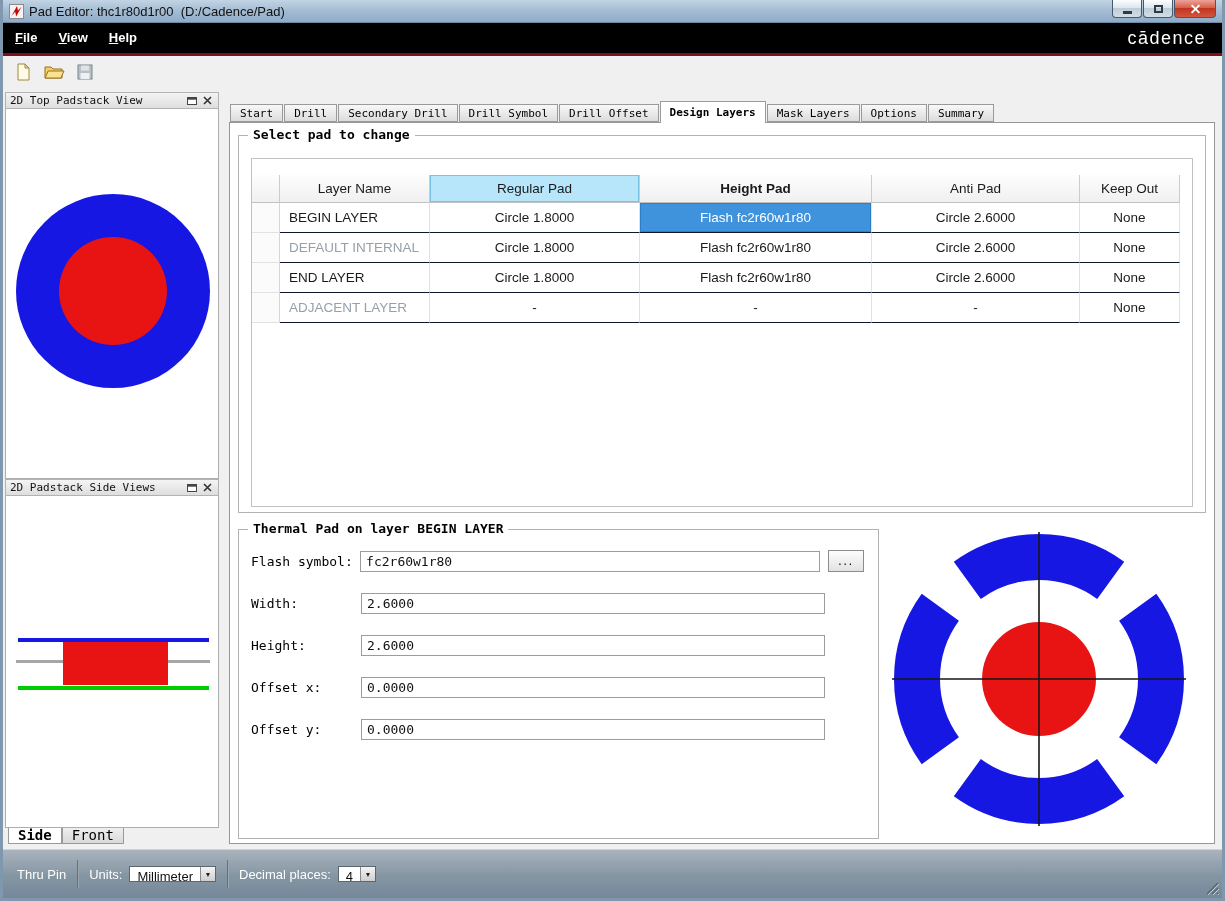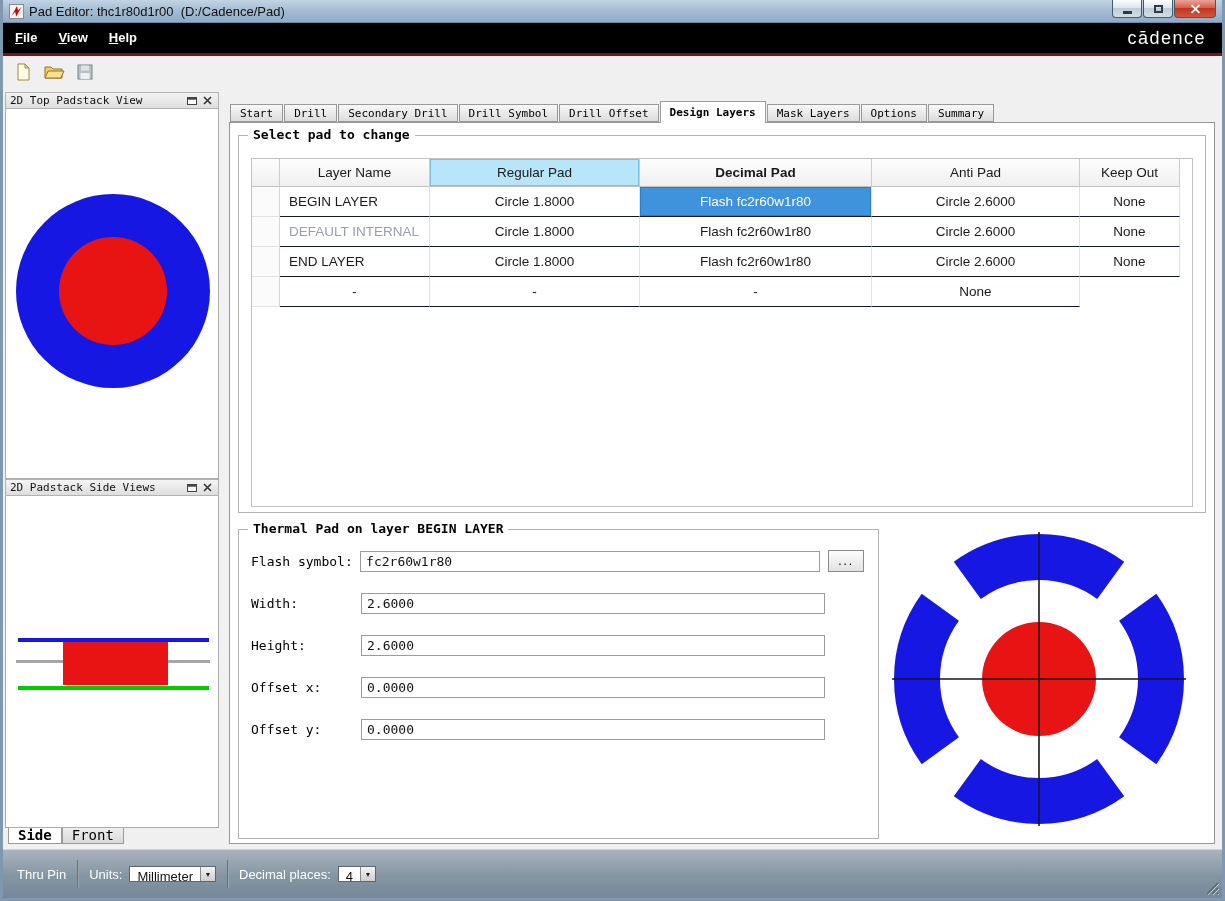--- a/index.html
+++ b/index.html
@@ -101,21 +101,21 @@
 
   .groupbox{ border:1px solid #b3b3b3; position:relative; background:#fff; }
   .gb-title{
     position:absolute; top:-9px; left:9px; background:#fff; padding:0 5px;
     font-family:"DejaVu Sans Mono",monospace; font-size:13px; font-weight:bold; white-space:pre;
   }
 
   .group-select{ margin:12px 8px 0 8px; height:378px; }
   .table-wrap{ position:absolute; left:12px; right:12px; top:22px; bottom:5px; border:1px solid #c2c2c2; background:#fff; overflow:hidden; }
 
-  .ptable{ display:grid; grid-template-columns:28px 150px 210px 232px 208px 100px; font-size:13.5px; color:#1a1a1a; }
+  .ptable{ display:grid; grid-template-columns:28px 150px 210px 232px 208px 100px; font-size:13.5px; color:#1a1a1a;margin-top:16px; }
   .th{
     height:28px; line-height:27px; text-align:center;
     background:linear-gradient(#fdfdfd,#f0f0f0);
     border-right:1px solid #cccccc; border-bottom:1px solid #c2c2c2;
   }
   .th.corner{ background:linear-gradient(#fdfdfd,#f0f0f0); }
   .th.hl{ background:#b7e5fa; box-shadow:inset 0 0 0 1px #79c2e6; }
   .th.bold{ font-weight:bold; }
   .rh{ height:30px; background:#fbfbfb; border-right:1px solid #d6d6d6; border-bottom:1px solid #e2e2e2; }
   .td{
@@ -290,21 +290,21 @@
 
       <div class="tabpage">
 
         <div class="groupbox group-select">
           <span class="gb-title">Select pad to change</span>
           <div class="table-wrap">
             <div class="ptable">
               <div class="th corner"></div>
               <div class="th">Layer Name</div>
               <div class="th hl">Regular Pad</div>
-              <div class="th bold">Decimal Pad</div>
+              <div class="th bold">Height Pad</div>
               <div class="th">Anti Pad</div>
               <div class="th">Keep Out</div>
 
               <div class="rh"></div>
               <div class="td layer">BEGIN LAYER</div>
               <div class="td">Circle 1.8000</div>
               <div class="td sel">Flash fc2r60w1r80</div>
               <div class="td">Circle 2.6000</div>
               <div class="td">None</div>
 
@@ -316,20 +316,21 @@
               <div class="td">None</div>
 
               <div class="rh"></div>
               <div class="td layer">END LAYER</div>
               <div class="td">Circle 1.8000</div>
               <div class="td">Flash fc2r60w1r80</div>
               <div class="td">Circle 2.6000</div>
               <div class="td">None</div>
 
               <div class="rh"></div>
+              <div class="td layer dim">ADJACENT LAYER</div>
               <div class="td">-</div>
               <div class="td">-</div>
               <div class="td">-</div>
               <div class="td">None</div>
             </div>
           </div>
         </div>
 
         <div class="lower-row">
           <div class="groupbox group-thermal">

